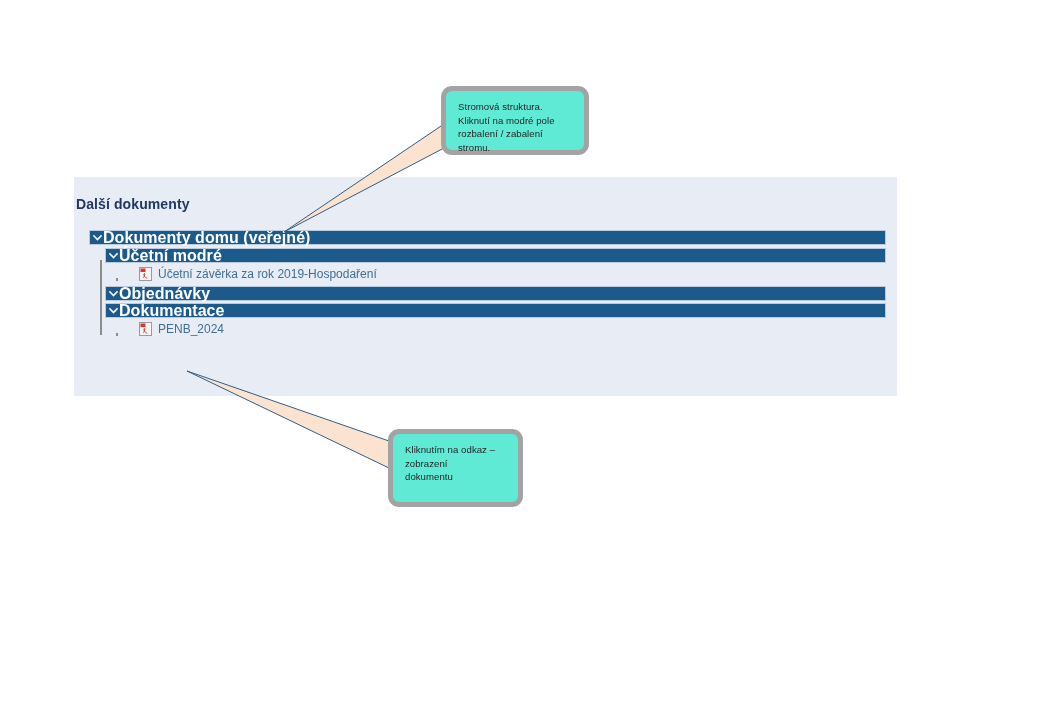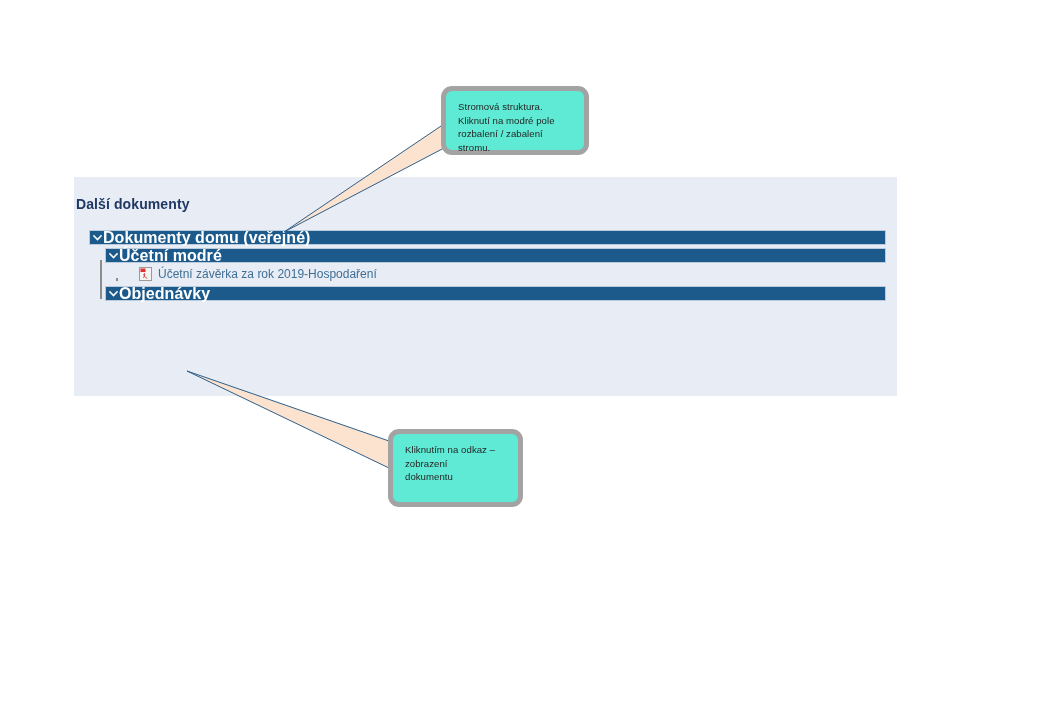--- a/index.html
+++ b/index.html
@@ -228,20 +228,43 @@
             <svg width="9" height="9" viewBox="0 0 9 9">
                 <path d="M1 3 L4.5 6.6 L8 3" fill="none" stroke="#ffffff" stroke-width="1.6" stroke-linecap="square"></path>
               </svg>
           </span>
           <span class="folder-label">Objednávky</span>
         </div>
       </div>
 
       <div class="spacer-2"></div>
 
+      <div class="tree-node">
+        <div class="folder-row level2">
+          <span class="chev">
+            <svg width="9" height="9" viewBox="0 0 9 9">
+                <path d="M1 3 L4.5 6.6 L8 3" fill="none" stroke="#ffffff" stroke-width="1.6" stroke-linecap="square"></path>
+              </svg>
+          </span>
+          <span class="folder-label">Dokumentace</span>
+        </div>
+        <div style="position:relative; margin-left:16px;">
+          <div class="guide l2"></div>
+          <div class="file-row">
+            <span class="pdf-icon">
+              <svg width="13" height="14" viewBox="0 0 13 14">
+                <rect x="0.5" y="0.5" width="12" height="13" fill="#f4f4f4" stroke="#9a9a9a" stroke-width="1"></rect>
+                <rect x="1.5" y="1.5" width="5" height="3.5" fill="#e03030"></rect>
+                <path d="M4.5 10.8 C5.4 9.3 6.1 7.2 5.6 6.6 C5.1 6.1 4.6 7.1 5.2 8.6 C5.8 10 7.3 11.3 8.3 11.1" fill="none" stroke="#cf2b2b" stroke-width="0.9"></path>
+              </svg>
+            </span>
+            <span class="file-label">PENB_2024</span>
+          </div>
+        </div>
+      </div>
 
     </div>
   </div>
 </div>
 
 <div class="callout" id="callout-tree">
   <div class="callout-text">Stromová struktura.
 Kliknutí na modré pole
 rozbalení / zabalení
 stromu.</div>

